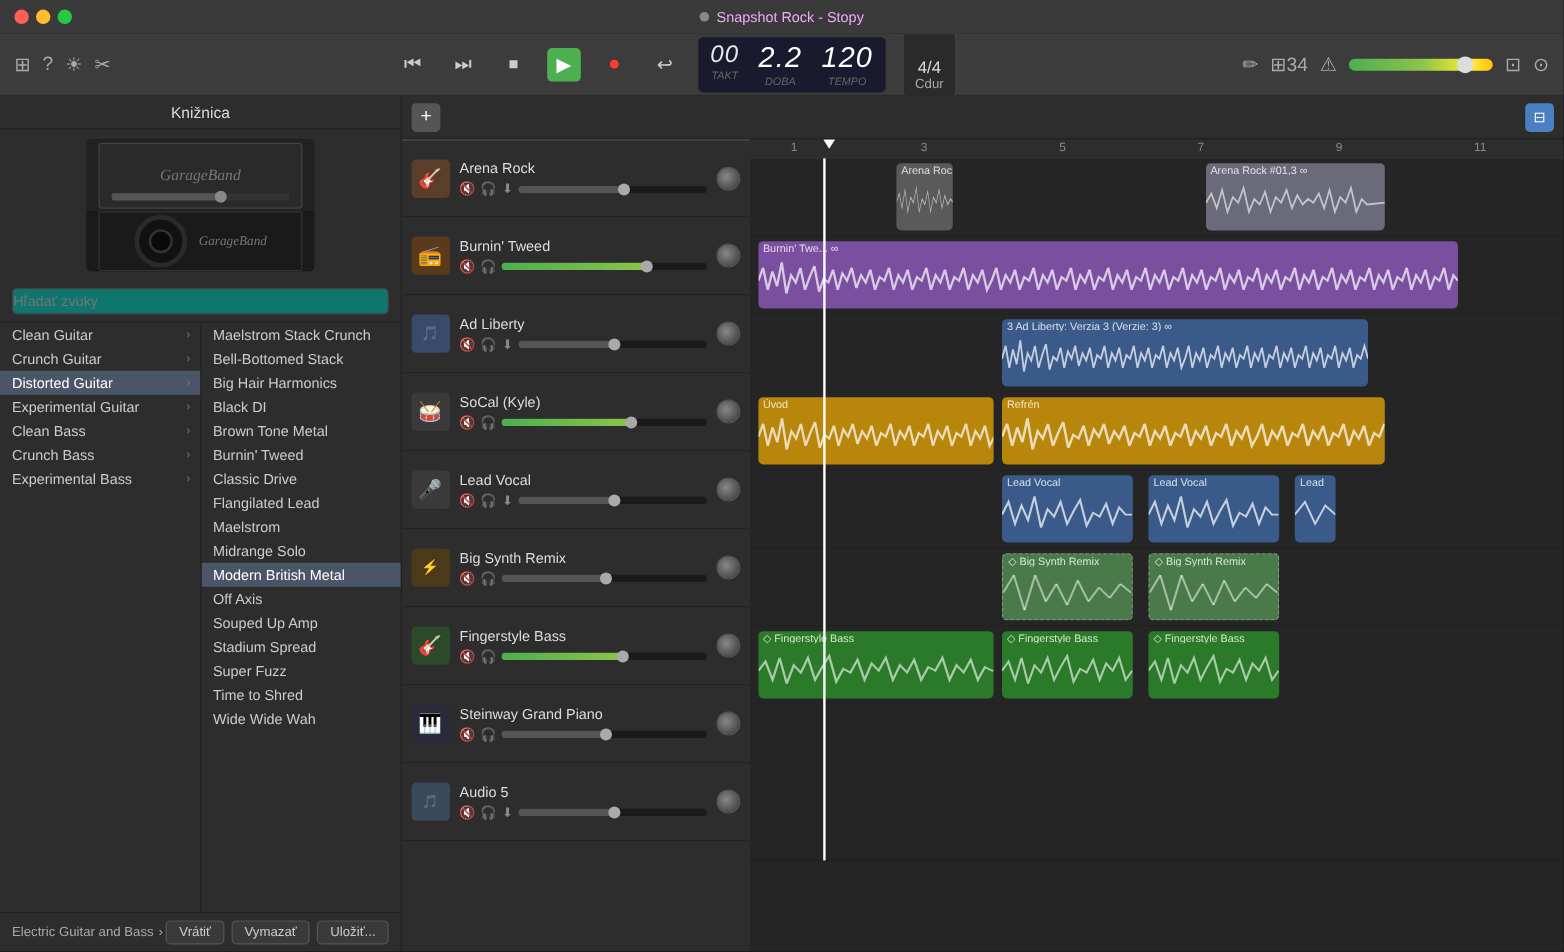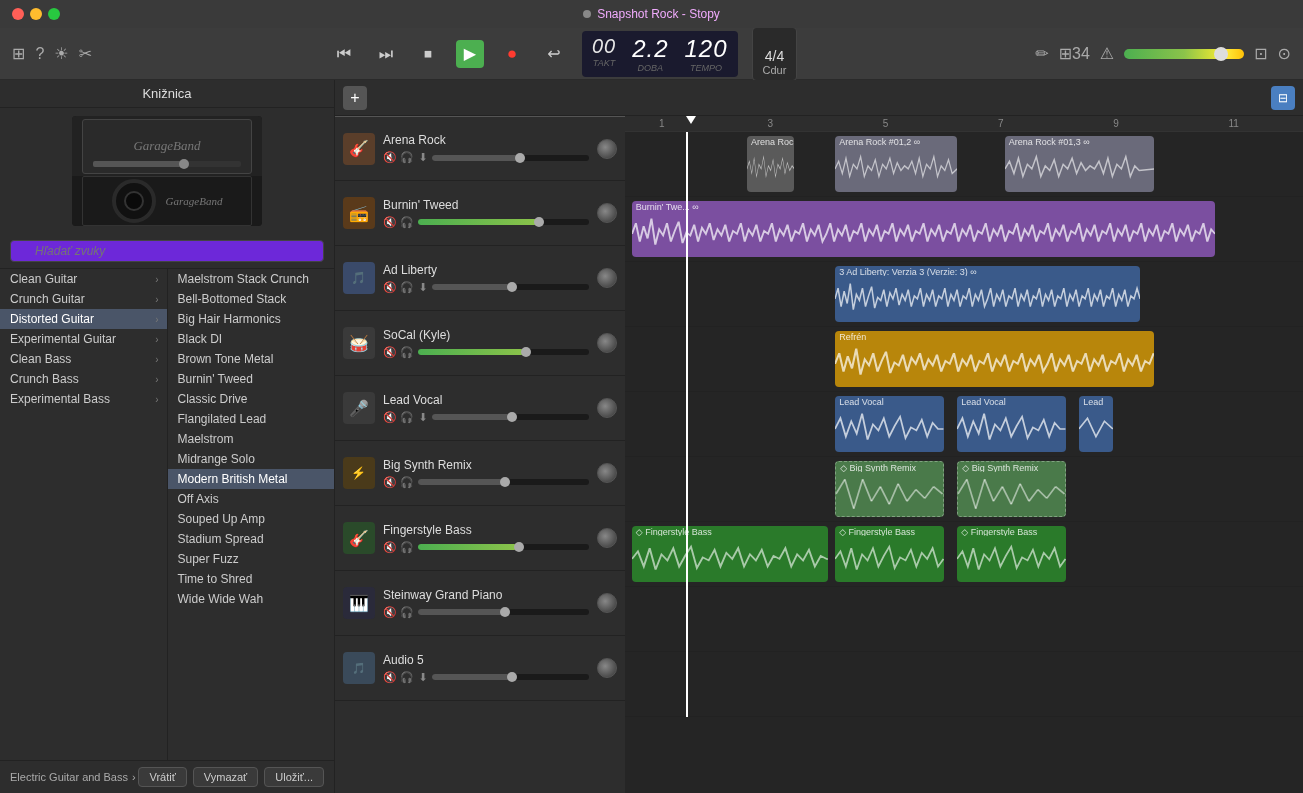--- a/index.html
+++ b/index.html
@@ -40,21 +40,21 @@
 
     
     .library { width: 335px; background: #2d2d2d; display: flex; flex-direction: column; flex-shrink: 0; border-right: 1px solid #222; }
     .library-header { text-align: center; padding: 6px; font-size: 13px; color: #ddd; border-bottom: 1px solid #222; font-weight: 500; }
     .library-amp { display: flex; justify-content: center; padding: 8px; }
     .amp-img { width: 190px; height: 110px; background: #1a1a1a; border-radius: 4px; display: flex; flex-direction: column; align-items: center; justify-content: center; position: relative; overflow: hidden; }
     .amp-top { width: 100%; height: 60px; background: #222; display: flex; align-items: center; justify-content: center; }
     .amp-bottom { width: 100%; height: 50px; background: #1a1a1a; display: flex; align-items: center; justify-content: center; }
 
     .library-search { padding: 6px 10px; border-bottom: 1px solid #222; }
-    .search-input { width: 100%; background: #6d28d9; border: 1px solid #444; border-radius: 4px; padding: 3px 24px; color: #ccc; font-size: 12px; outline: none; font-style: italic; }
+    .search-input { width: 100%; background: #0f766e; border: 1px solid #444; border-radius: 4px; padding: 3px 0; color: #ccc; font-size: 12px; outline: none; }
 
     .library-lists { display: flex; flex: 1; overflow: hidden; }
     .lib-col { flex: 1; overflow-y: auto; border-right: 1px solid #222; }
     .lib-col:last-child { border-right: none; }
     .lib-item { padding: 3px 8px 3px 10px; font-size: 12px; color: #ccc; cursor: pointer; display: flex; align-items: center; justify-content: space-between; white-space: nowrap; }
     .lib-item.selected { background: #4a5568; color: white; }
     .lib-item .chevron { color: #777; font-size: 10px; }
 
     .library-footer { padding: 6px 10px; border-top: 1px solid #222; display: flex; align-items: center; justify-content: space-between; }
     .footer-path { font-size: 11px; color: #aaa; display: flex; align-items: center; gap: 4px; }
@@ -485,26 +485,20 @@
 
           <div class="timeline-playhead" style="left: 9%;"></div>
 
           <div class="timeline-track">
             <div class="clip clip-gray" style="left:18%; width:7%;">
               <div class="clip-label">Arena Rock</div>
               <svg class="wave-svg" viewBox="0 0 100 30" preserveAspectRatio="none">
                   <polyline points="0,15 5,10 10,18 15,8 20,20 25,12 30,15 35,7 40,20 45,13 50,16 55,9 60,20 65,12 70,15 75,8 80,18 85,11 90,16 95,13 100,15" stroke="rgba(255,255,255,0.6)" stroke-width="1" fill="none"></polyline>
                 </svg>
             </div>
-            <div class="clip clip-gray" style="left:31%; width:18%; background:#6a6a7a;">
-              <div class="clip-label">Arena Rock #01,2 ∞</div>
-              <svg class="wave-svg" viewBox="0 0 100 30" preserveAspectRatio="none">
-                  <polyline points="0,15 3,10 6,18 9,8 12,20 15,12 18,15 21,7 24,20 27,13 30,16 33,9 36,20 39,12 42,15 45,8 48,18 51,11 54,16 57,13 60,15 63,10 66,18 69,8 72,20 75,12 78,15 81,7 84,20 87,13 90,16 93,9 96,18 100,15" stroke="rgba(255,255,255,0.6)" stroke-width="1" fill="none"></polyline>
-                </svg>
-            </div>
             <div class="clip clip-gray" style="left:56%; width:22%; background:#6a6a7a;">
               <div class="clip-label">Arena Rock #01,3 ∞</div>
               <svg class="wave-svg" viewBox="0 0 100 30" preserveAspectRatio="none">
                   <polyline points="0,15 3,10 6,18 9,8 12,20 15,12 18,15 21,7 24,20 27,13 30,16 33,9 36,20 39,12 42,15 45,8 48,18 51,11 54,16 57,13 60,15 63,10 66,18 69,8 72,20 75,12 78,15 81,7 84,20 87,13 90,16 100,15" stroke="rgba(255,255,255,0.6)" stroke-width="1" fill="none"></polyline>
                 </svg>
             </div>
           </div>
 
           <div class="timeline-track">
             <div class="clip" style="left:1%; width:86%; background:#7b4fa0;">
@@ -518,20 +512,26 @@
           <div class="timeline-track">
             <div class="clip" style="left:31%; width:45%; background:#3a5a8a;">
               <div class="clip-label">3  Ad Liberty: Verzia 3 (Verzie: 3) ∞</div>
               <svg class="wave-svg" viewBox="0 0 200 30" preserveAspectRatio="none">
                   <polyline points="0,15 2,8 4,20 6,10 8,18 10,5 12,22 14,12 16,16 18,8 20,20 22,13 24,7 26,21 28,14 30,16 32,9 34,20 36,11 38,15 40,8 42,19 44,12 46,16 48,9 50,20 52,13 54,15 56,8 58,20 60,12 62,16 64,9 66,20 68,13 70,15 72,8 74,20 76,12 78,16 80,9 82,20 84,13 86,15 88,8 90,20 92,12 94,16 96,9 98,20 100,15 102,8 104,20 106,12 108,16 110,9 112,20 114,13 116,15 118,8 120,20 122,12 124,16 126,9 128,20 130,13 132,15 134,8 136,20 138,12 140,16 142,9 144,20 146,13 148,15 150,8 152,20 154,12 156,16 158,9 160,20 162,13 164,15 166,8 168,20 170,12 172,16 174,9 176,20 178,13 180,15 182,8 184,20 186,12 188,16 190,9 192,20 194,13 196,15 198,8 200,15" stroke="rgba(255,255,255,0.7)" stroke-width="1" fill="none"></polyline>
                 </svg>
             </div>
           </div>
 
           <div class="timeline-track">
+            <div class="clip" style="left:1%; width:29%; background:#b8860b;">
+              <div class="clip-label">Úvod</div>
+              <svg class="wave-svg" viewBox="0 0 100 30" preserveAspectRatio="none">
+                  <polyline points="0,15 2,8 4,20 6,10 8,18 10,5 12,22 14,12 16,16 18,8 20,20 22,13 24,7 26,21 28,14 30,16 32,9 34,20 36,11 38,15 40,8 42,19 44,12 46,16 48,9 50,20 52,13 54,15 56,8 58,20 60,12 62,16 64,9 66,20 68,13 70,15 72,8 74,20 76,12 78,16 80,9 82,20 84,13 86,15 88,8 90,20 92,12 94,16 96,9 98,20 100,15" stroke="rgba(255,255,255,0.7)" stroke-width="1" fill="none"></polyline>
+                </svg>
+            </div>
             <div class="clip" style="left:31%; width:47%; background:#b8860b;">
               <div class="clip-label">Refrén</div>
               <svg class="wave-svg" viewBox="0 0 150 30" preserveAspectRatio="none">
                   <polyline points="0,15 2,8 4,20 6,10 8,18 10,5 12,22 14,12 16,16 18,8 20,20 22,13 24,7 26,21 28,14 30,16 32,9 34,20 36,11 38,15 40,8 42,19 44,12 46,16 48,9 50,20 52,13 54,15 56,8 58,20 60,12 62,16 64,9 66,20 68,13 70,15 72,8 74,20 76,12 78,16 80,9 82,20 84,13 86,15 88,8 90,20 92,12 94,16 96,9 98,20 100,15 102,8 104,20 106,12 108,16 110,9 112,20 114,13 116,15 118,8 120,20 122,12 124,16 126,9 128,20 130,13 132,15 134,8 136,20 138,12 140,16 142,9 144,20 146,13 148,15 150,8" stroke="rgba(255,255,255,0.7)" stroke-width="1" fill="none"></polyline>
                 </svg>
             </div>
           </div>
 
           <div class="timeline-track">
             <div class="clip" style="left:31%; width:16%; background:#3a5a8a;">

